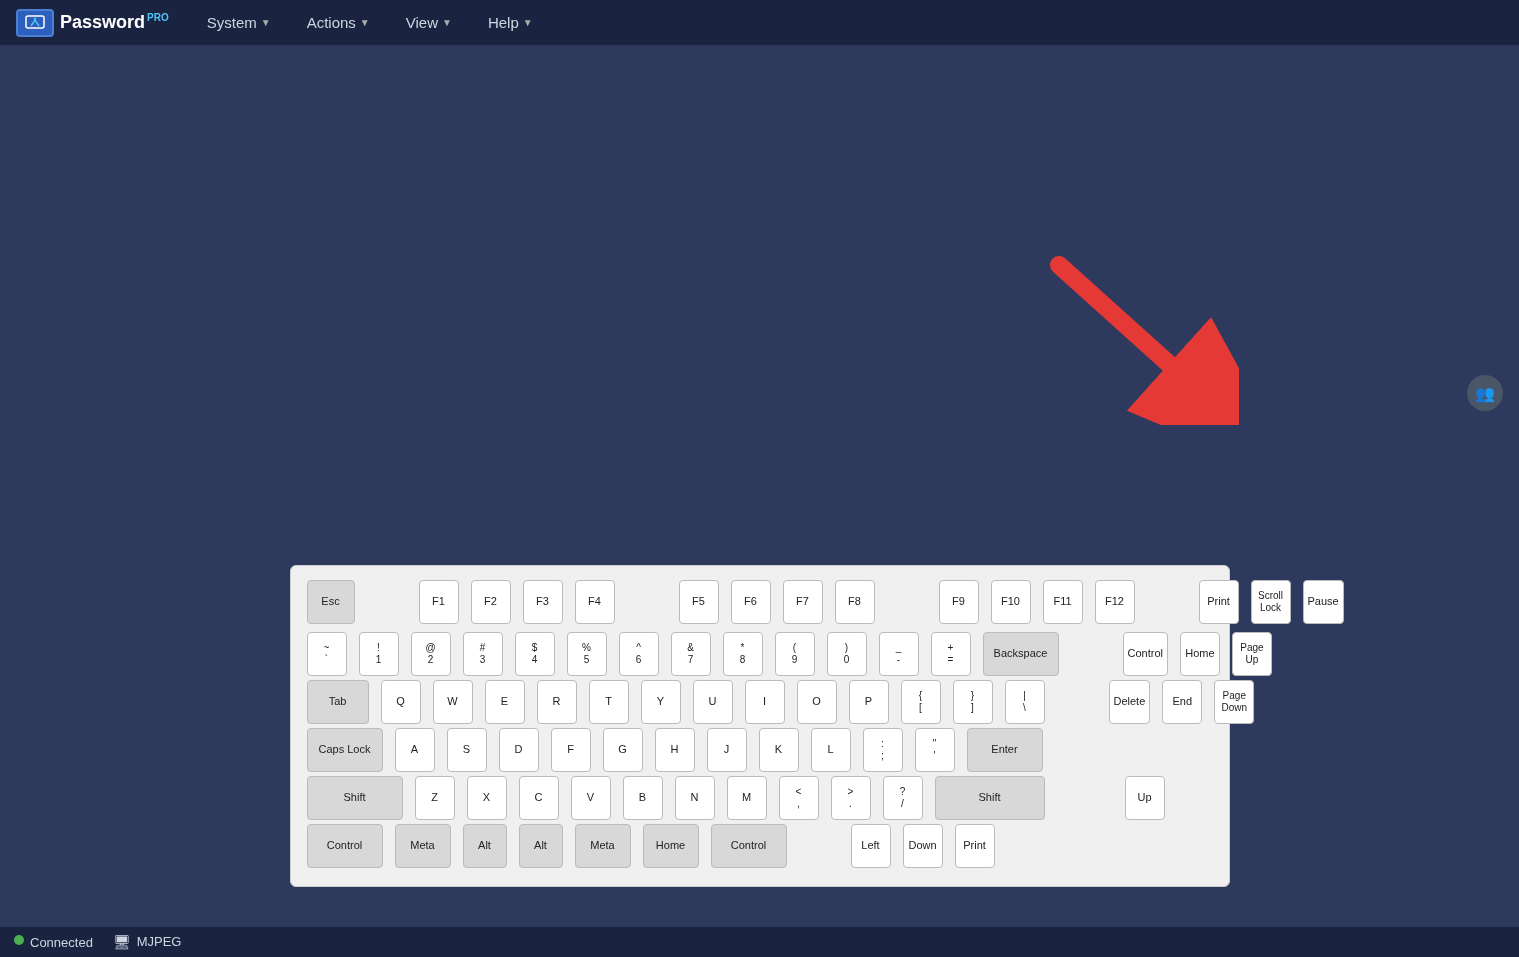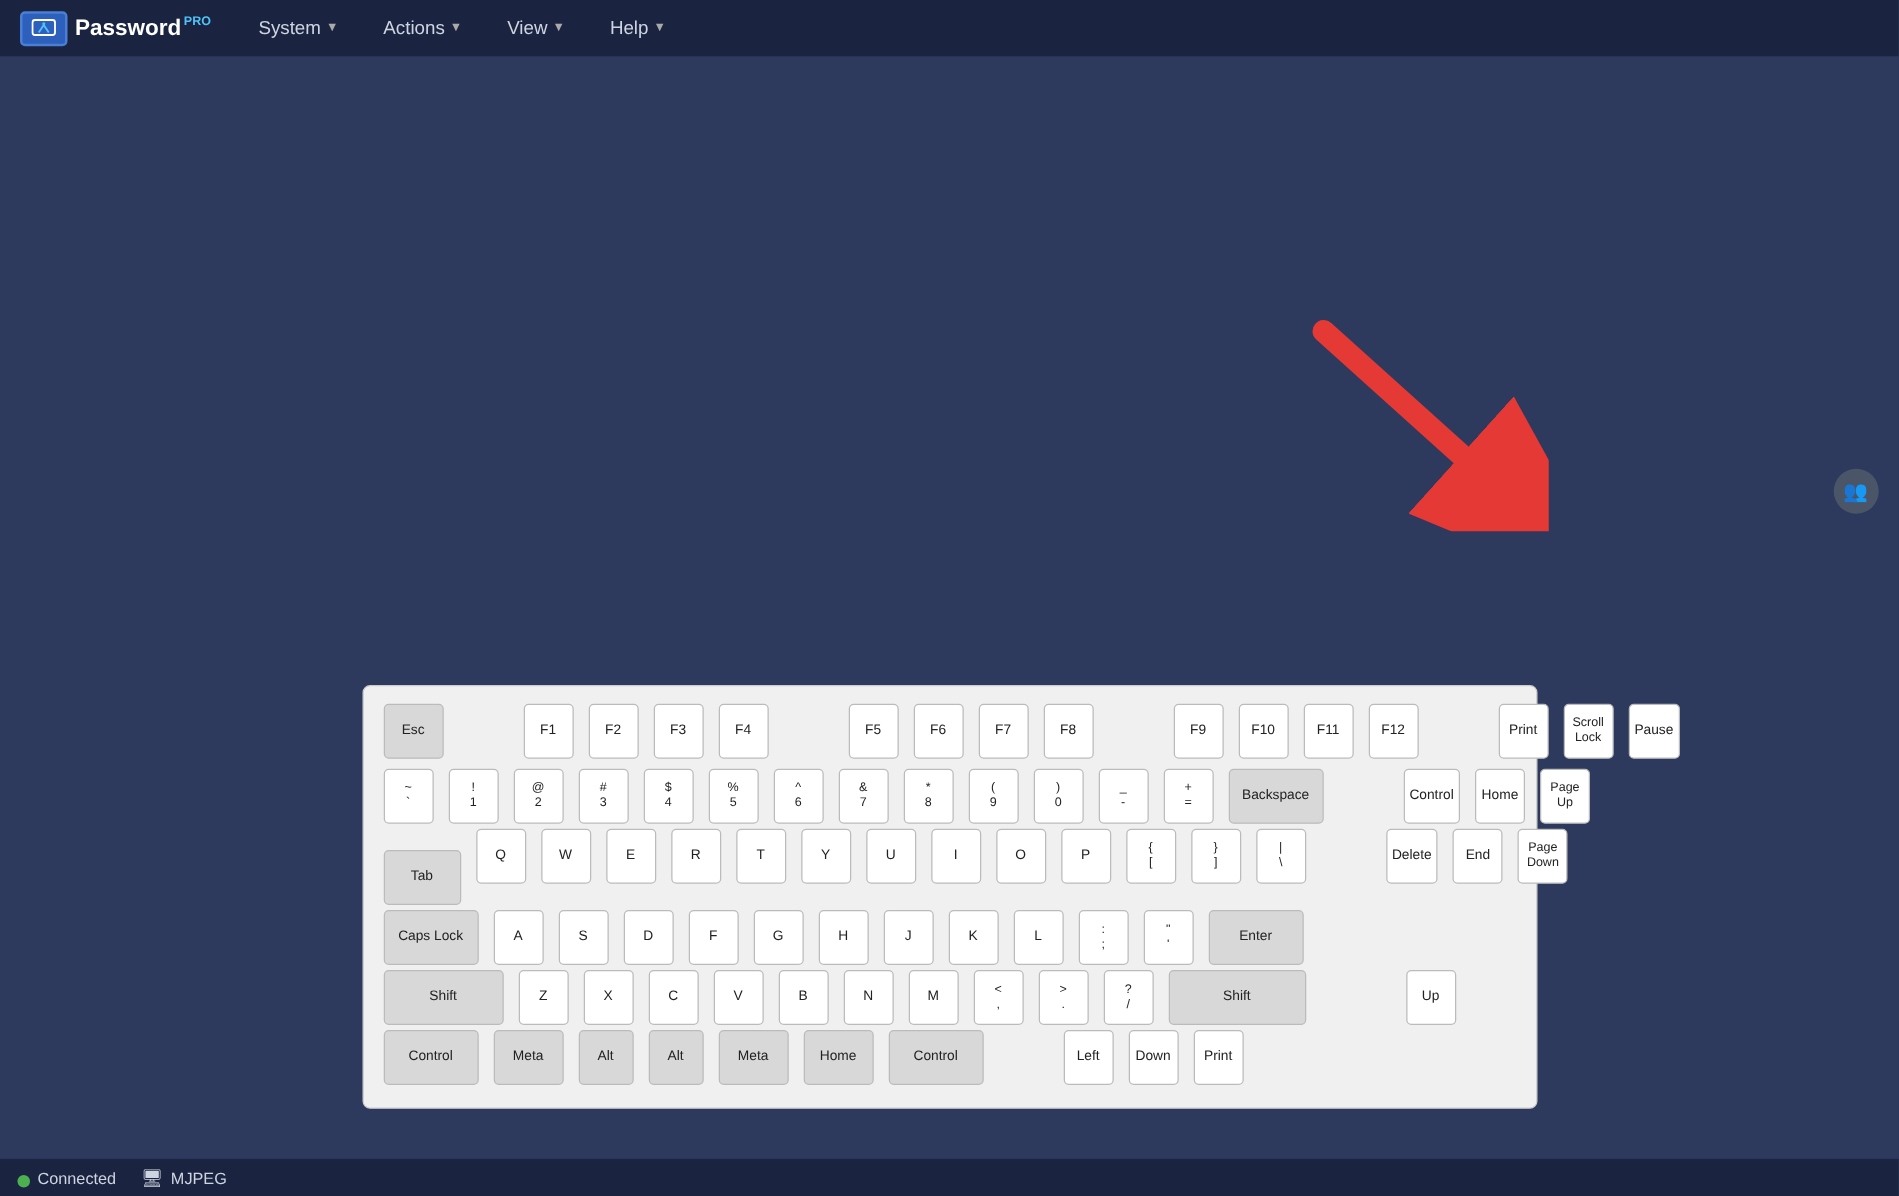--- a/index.html
+++ b/index.html
@@ -191,21 +191,21 @@
       border-radius: 50%;
       background: #4caf50;
       display: inline-block;
     }
     .status-text {
       color: #cdd5e0;
       font-size: 13px;
     }
     .status-monitor {
       display: flex;
-      align-items: flex-end;
+      align-items: flex-start;
       gap: 6px;
     }
 
     
     .kb-main {
       display: flex;
       gap: 8px;
     }
     .kb-left { flex: 1; }
   </style>
@@ -304,21 +304,21 @@
           <div class="key" style="font-size:10px;">_<br>-</div>
           <div class="key" style="font-size:10px;">+<br>=</div>
           <div class="key modifier" style="width:76px;">Backspace</div>
           <div class="key spacer" style="width:12px;"></div>
           <div class="key">Control</div>
           <div class="key">Home</div>
           <div class="key" style="font-size:10px;">Page<br>Up</div>
         </div>
 
         <div class="kb-row">
-          <div class="key modifier" style="width:62px;margin-top:17px;">Tab</div>
+          <div class="key modifier" style="width:62px;">Tab</div>
           <div class="key">Q</div>
           <div class="key">W</div>
           <div class="key">E</div>
           <div class="key">R</div>
           <div class="key">T</div>
           <div class="key">Y</div>
           <div class="key">U</div>
           <div class="key">I</div>
           <div class="key">O</div>
           <div class="key">P</div>

